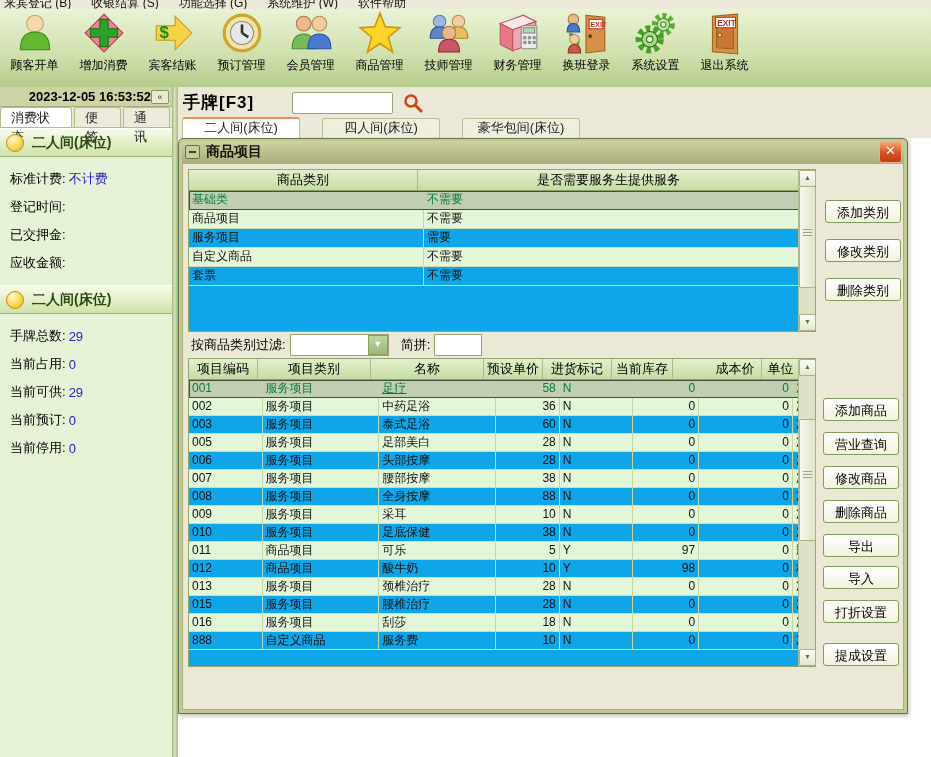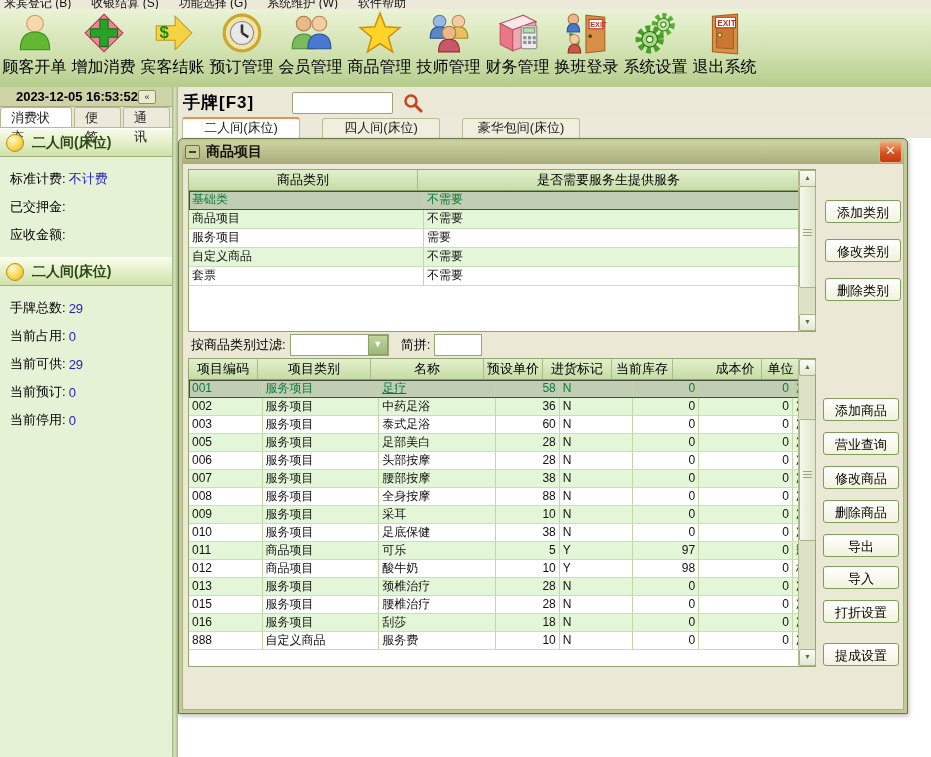--- a/index.html
+++ b/index.html
@@ -9,27 +9,27 @@
   
   .menubar{position:absolute;left:0;top:0;width:931px;height:9px;background:#ece9d8;overflow:hidden;}
   .menubar-inner{display:flex;gap:20px;padding-left:4px;margin-top:-5px;font-size:12px;white-space:nowrap;}
 
   
   .toolbar{position:absolute;left:0;top:9px;width:931px;height:78px;
     background:linear-gradient(#eaf3d6,#cfe0ac 60%,#b4cc8c);border-bottom:1px solid #8aa06a;
     display:flex;align-items:flex-start;}
   .tool{width:69px;height:76px;display:flex;flex-direction:column;align-items:center;justify-content:flex-start;cursor:pointer;}
   .tool svg{width:44px;height:44px;margin-top:2px;}
-  .tool .tlabel{font-size:16px;color:#000;margin-top:2px;white-space:nowrap;}
+  .tool .tlabel{font-size:12px;color:#000;margin-top:2px;white-space:nowrap;}
 
   
   .sidebar{position:absolute;left:0;top:87px;width:172px;bottom:0;background:#e6f2d6;}
   .divider{position:absolute;left:172px;top:87px;width:6px;bottom:0;
     background:linear-gradient(90deg,#9ab27e,#d8e4bc 40%,#a8bc86);}
-  .datebar{height:19px;background:#ced3a6;display:flex;align-items:center;justify-content:center;
+  .datebar{height:19px;background:#ced3a6;display:flex;align-items:center;justify-content:flex-end;
     padding:0 3px;border-bottom:1px solid #a8ad80;}
   .datebar .dt{font-size:13px;font-weight:bold;color:#000;letter-spacing:0;}
   .collapse-btn{width:18px;height:14px;background:#e9ecd0;border:1px solid #8a9468;border-radius:2px;
     font-size:9px;line-height:12px;text-align:center;color:#333;cursor:pointer;padding:0;}
   .side-tabs{height:20px;background:#e8e5d2;display:flex;align-items:flex-end;border-bottom:1px solid #b4bc8e;}
   .side-tab{height:19px;line-height:19px;padding:0 10px;font-size:13px;background:#edeadb;
     border:1px solid #b4bc8e;border-bottom:none;border-radius:3px 3px 0 0;margin-right:2px;cursor:pointer;color:#222;}
   .side-tab.active{background:#fff;font-weight:normal;}
   .section-header{height:27px;display:flex;align-items:center;gap:8px;padding-left:6px;
     background:linear-gradient(#f7fce9,#cfe2aa);border-top:1px solid #ffffff;border-bottom:1px solid #a2b276;}
@@ -60,21 +60,21 @@
     background:linear-gradient(#cdd2a2,#a9ae7c);border-radius:3px 3px 0 0;}
   .title-icon{width:13px;height:12px;margin-left:3px;background:#c6cd9c;border:1px solid #6a7448;border-radius:2px;
     display:flex;align-items:center;justify-content:center;}
   .title-icon::after{content:"";width:7px;height:2px;background:#3a4428;}
   .dlg-title{font-size:14px;font-weight:bold;color:#14140a;margin-left:6px;}
   .close-btn{position:absolute;right:2px;top:0;width:21px;height:20px;border-radius:3px;
     background:linear-gradient(#f4a878,#d8521f 55%,#c03c12);border:1px solid #e9b089;
     color:#fff;font-size:13px;font-weight:bold;line-height:18px;text-align:center;cursor:pointer;}
   .dlg-body{position:absolute;left:3px;top:24px;right:3px;bottom:3px;background:#ebe8d5;border:1px solid #a8b07c;}
 
-  .tpanel{position:absolute;background:#ffffff;border:1px solid #93a573;}
+  .tpanel{position:absolute;background:#0ea5e9;border:1px solid #93a573;}
   .panel1{left:5px;top:5px;width:626px;height:161px;}
   .panel2{left:5px;top:194px;width:626px;height:307px;}
   .tbl{position:absolute;left:0;top:0;right:16px;bottom:0;overflow:hidden;}
   .hrow{display:flex;height:20px;background:linear-gradient(#e2f0cc,#c6dca6);border-bottom:1px solid #8aa06a;}
   .hcell{font-size:13px;text-align:center;line-height:20px;color:#000;border-right:1px solid #a8bc88;overflow:hidden;white-space:nowrap;}
   .trow{display:flex;height:18px;border-bottom:1px solid #cade ba;cursor:default;}
   .trow{border-bottom:1px solid #cadeba;}
   .trow.alt{background:#e4f6d8;}
   .trow.sel{background:#c2ceb4;outline:1px solid #44503c;outline-offset:-1px;}
   .trow.sel .tcell{color:#0a7a3a;}
@@ -254,20 +254,24 @@
         <div class="section-header">
           <span class="ball"></span>
           <span class="section-title">二人间(床位)</span>
         </div>
         <div class="fields" style="padding-bottom: 8px;">
           <div class="field">
             <span class="flabel">标准计费:</span>
             <span class="fvalue">不计费</span>
           </div>
           <div class="field">
+            <span class="flabel">登记时间:</span>
+            <span class="fvalue"></span>
+          </div>
+          <div class="field">
             <span class="flabel">已交押金:</span>
             <span class="fvalue"></span>
           </div>
           <div class="field">
             <span class="flabel">应收金额:</span>
             <span class="fvalue"></span>
           </div>
         </div>
         <div class="section-header">
           <span class="ball"></span>

